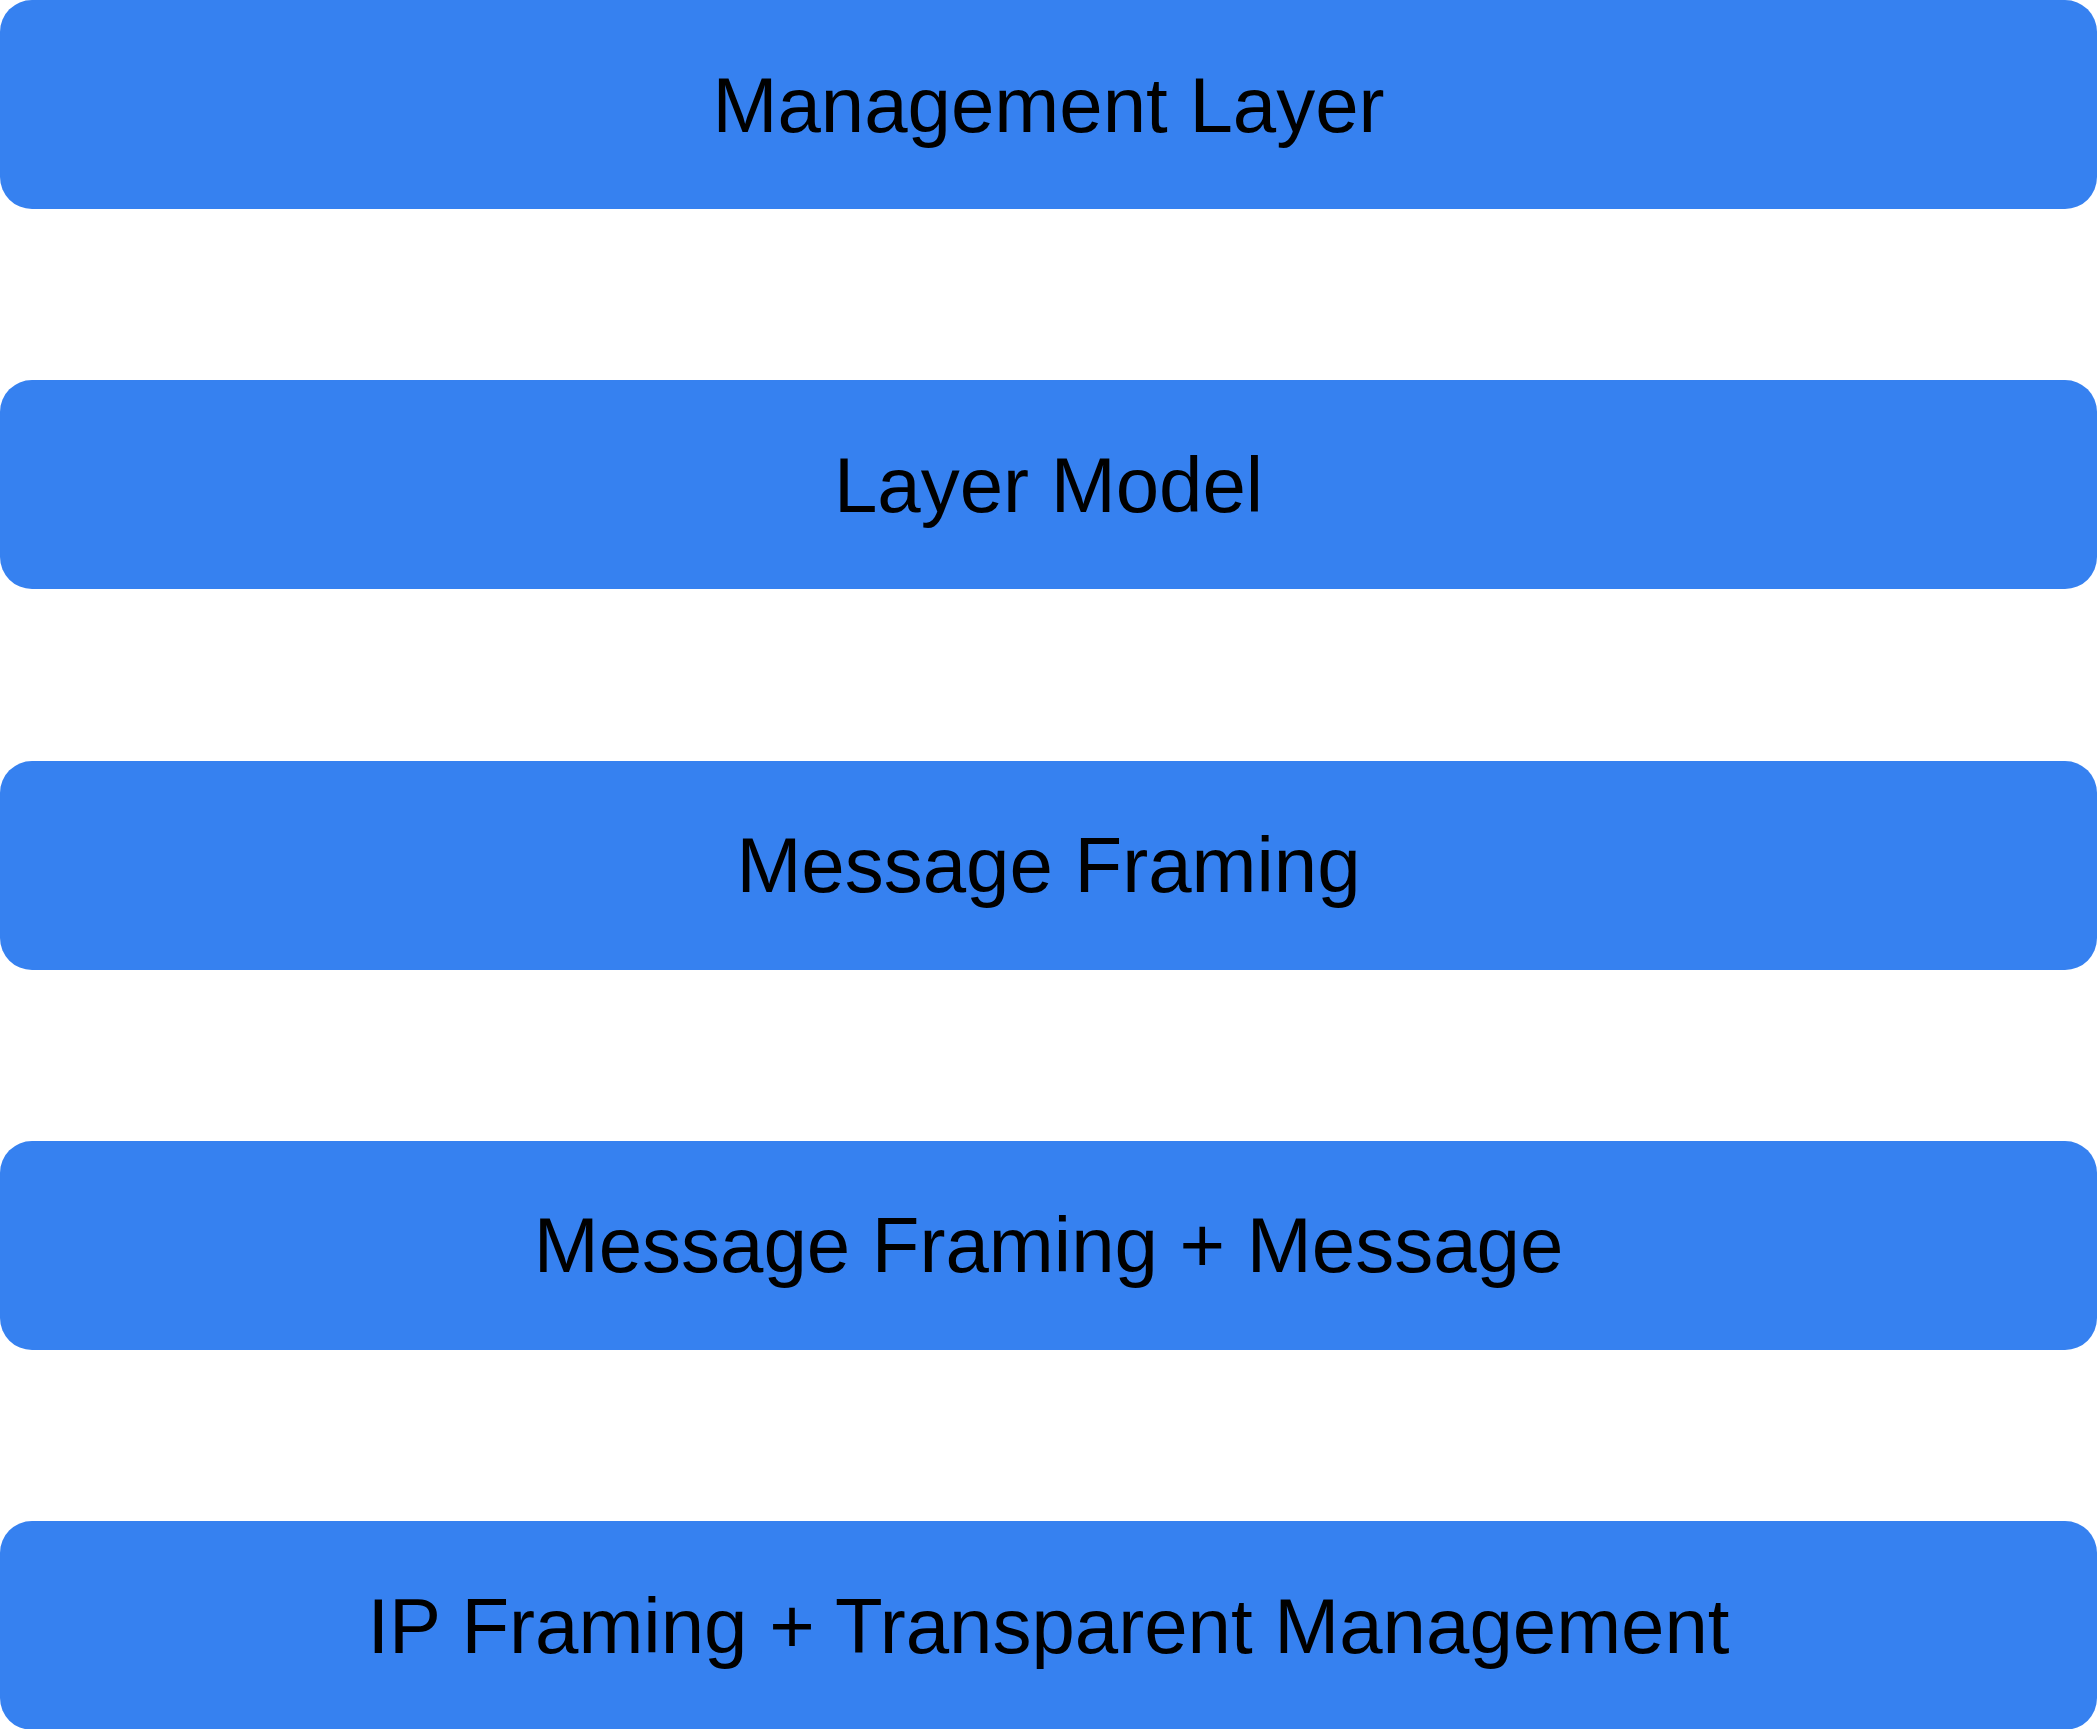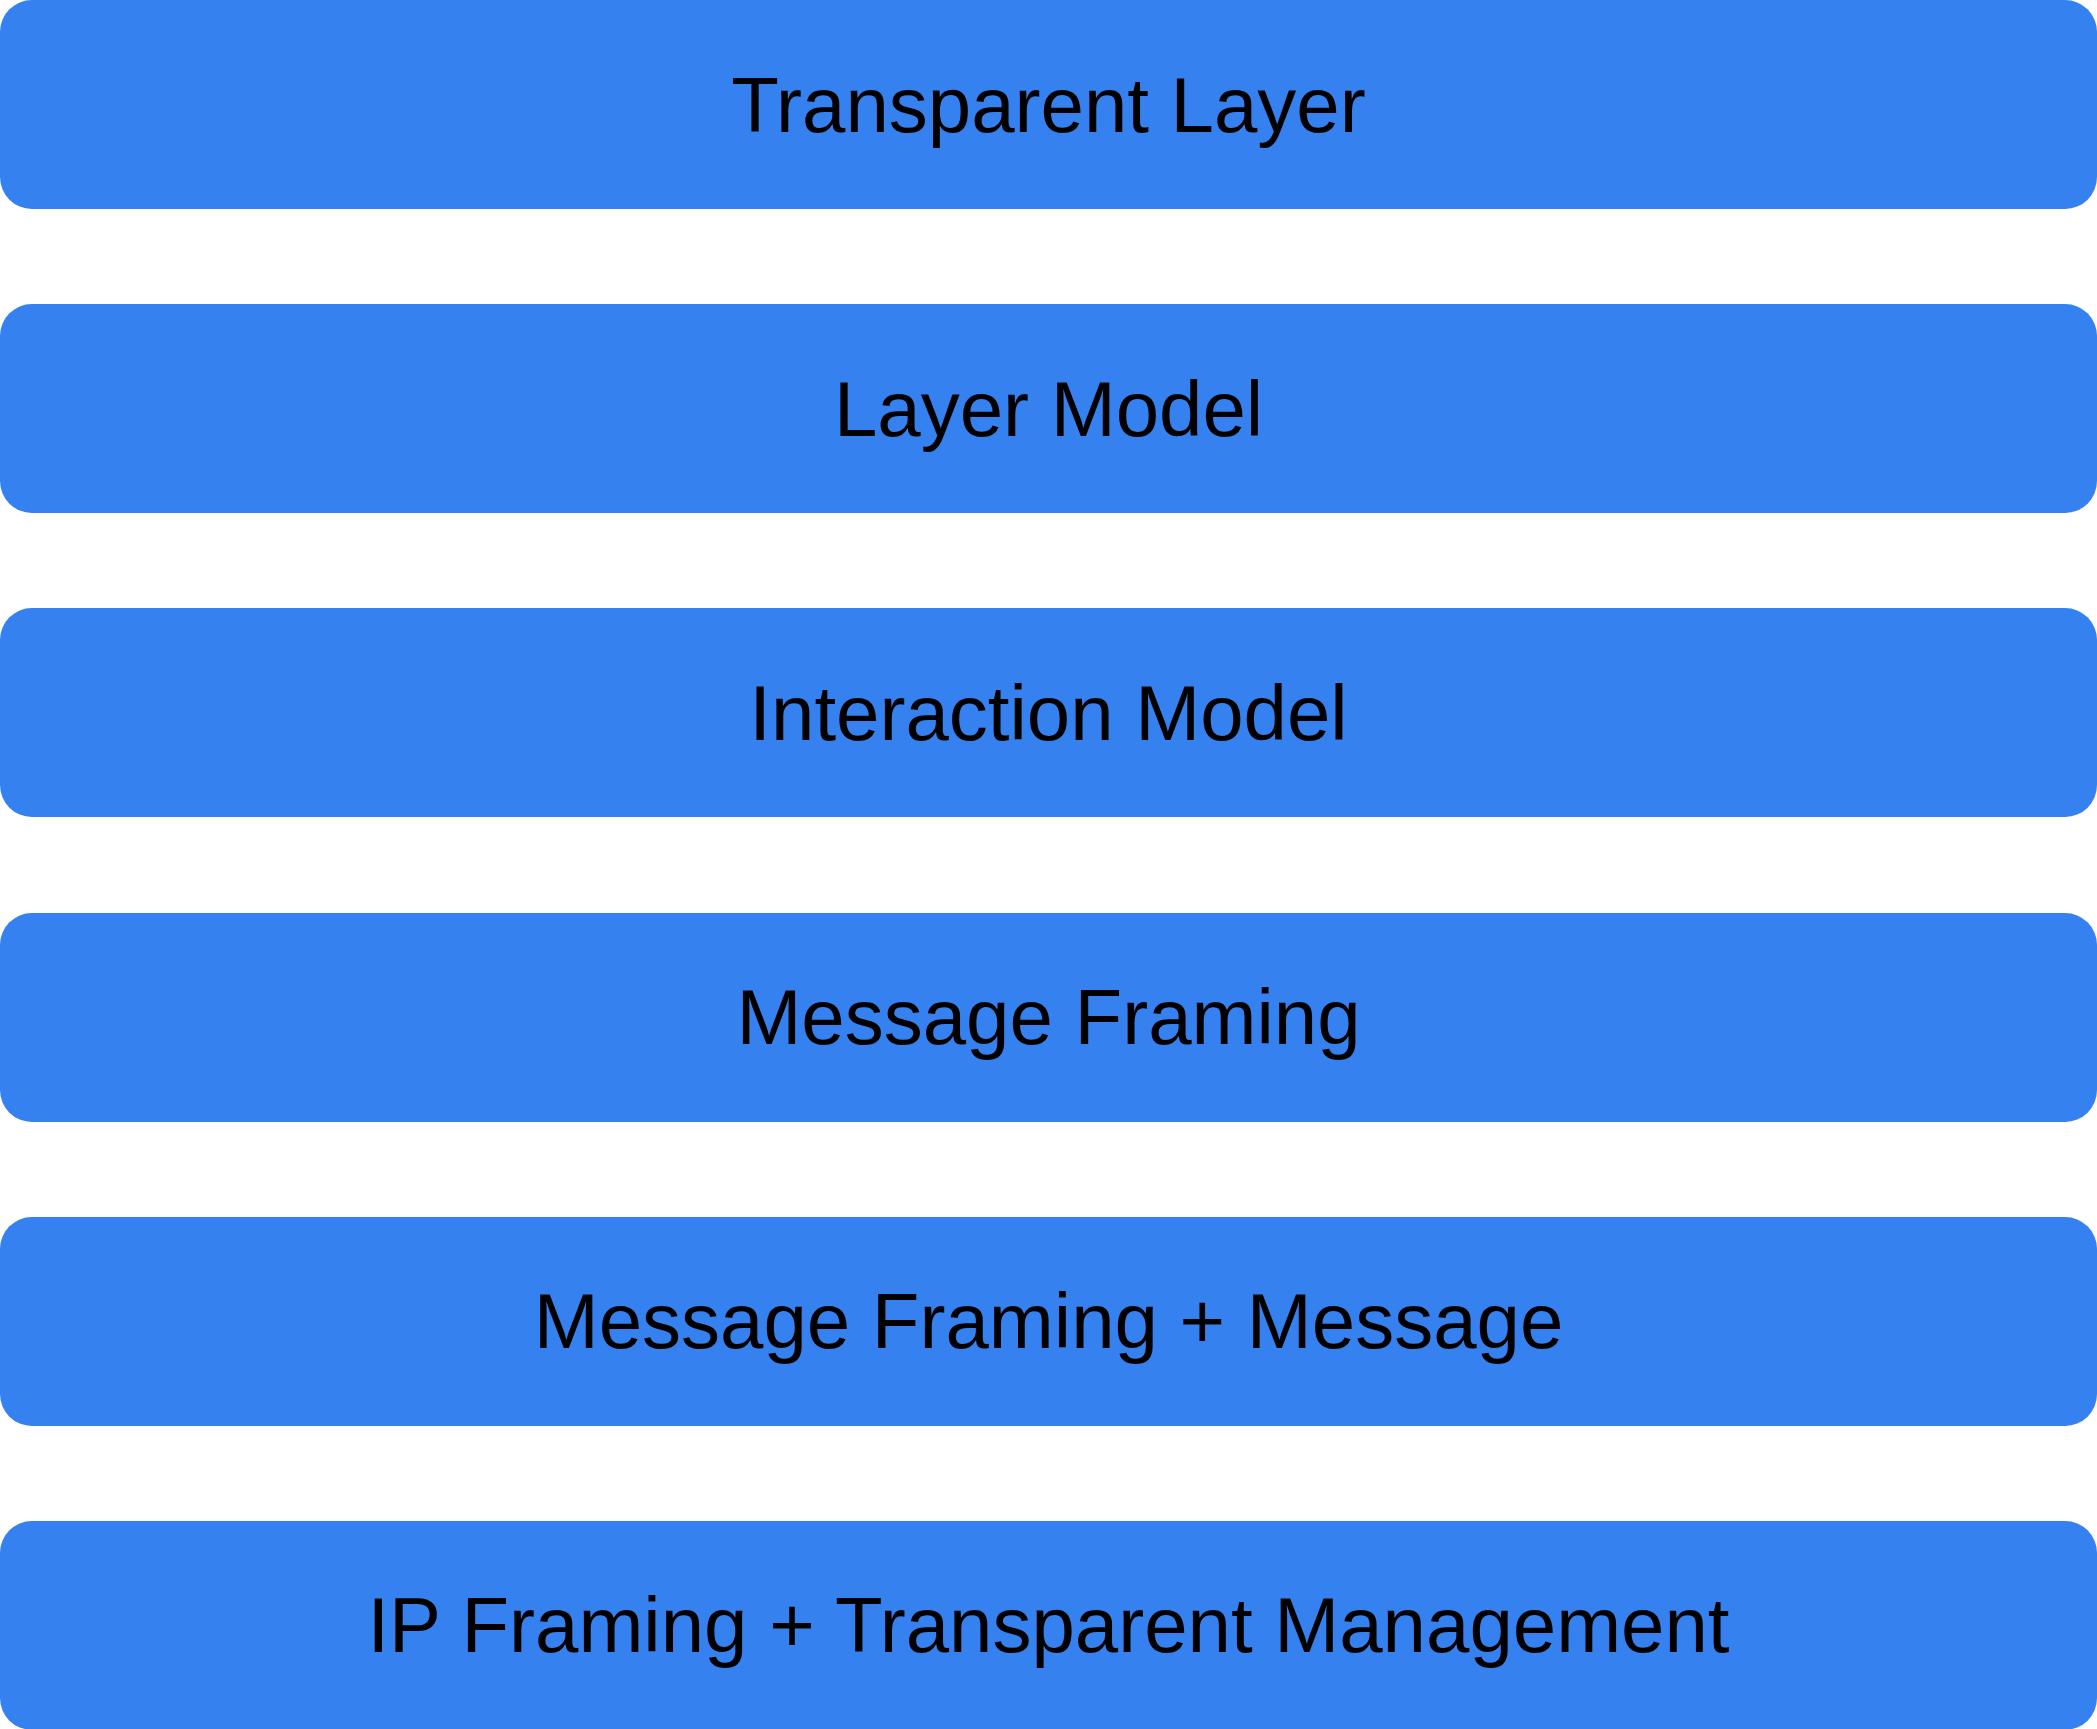--- a/index.html
+++ b/index.html
@@ -38,27 +38,24 @@
     white-space: nowrap;
     text-align: center;
     letter-spacing: 0px;
   }
 </style>
 </head>
 <body>
 
 <div class="stack">
   <div class="layer-block">
-    <span class="layer-label">Transparent Layer</span>
+    <span class="layer-label">Management Layer</span>
   </div>
   <div class="layer-block">
     <span class="layer-label">Layer Model</span>
-  </div>
-  <div class="layer-block">
-    <span class="layer-label">Interaction Model</span>
   </div>
   <div class="layer-block">
     <span class="layer-label">Message Framing</span>
   </div>
   <div class="layer-block">
     <span class="layer-label">Message Framing + Message</span>
   </div>
   <div class="layer-block">
     <span class="layer-label">IP Framing + Transparent Management</span>
   </div>

